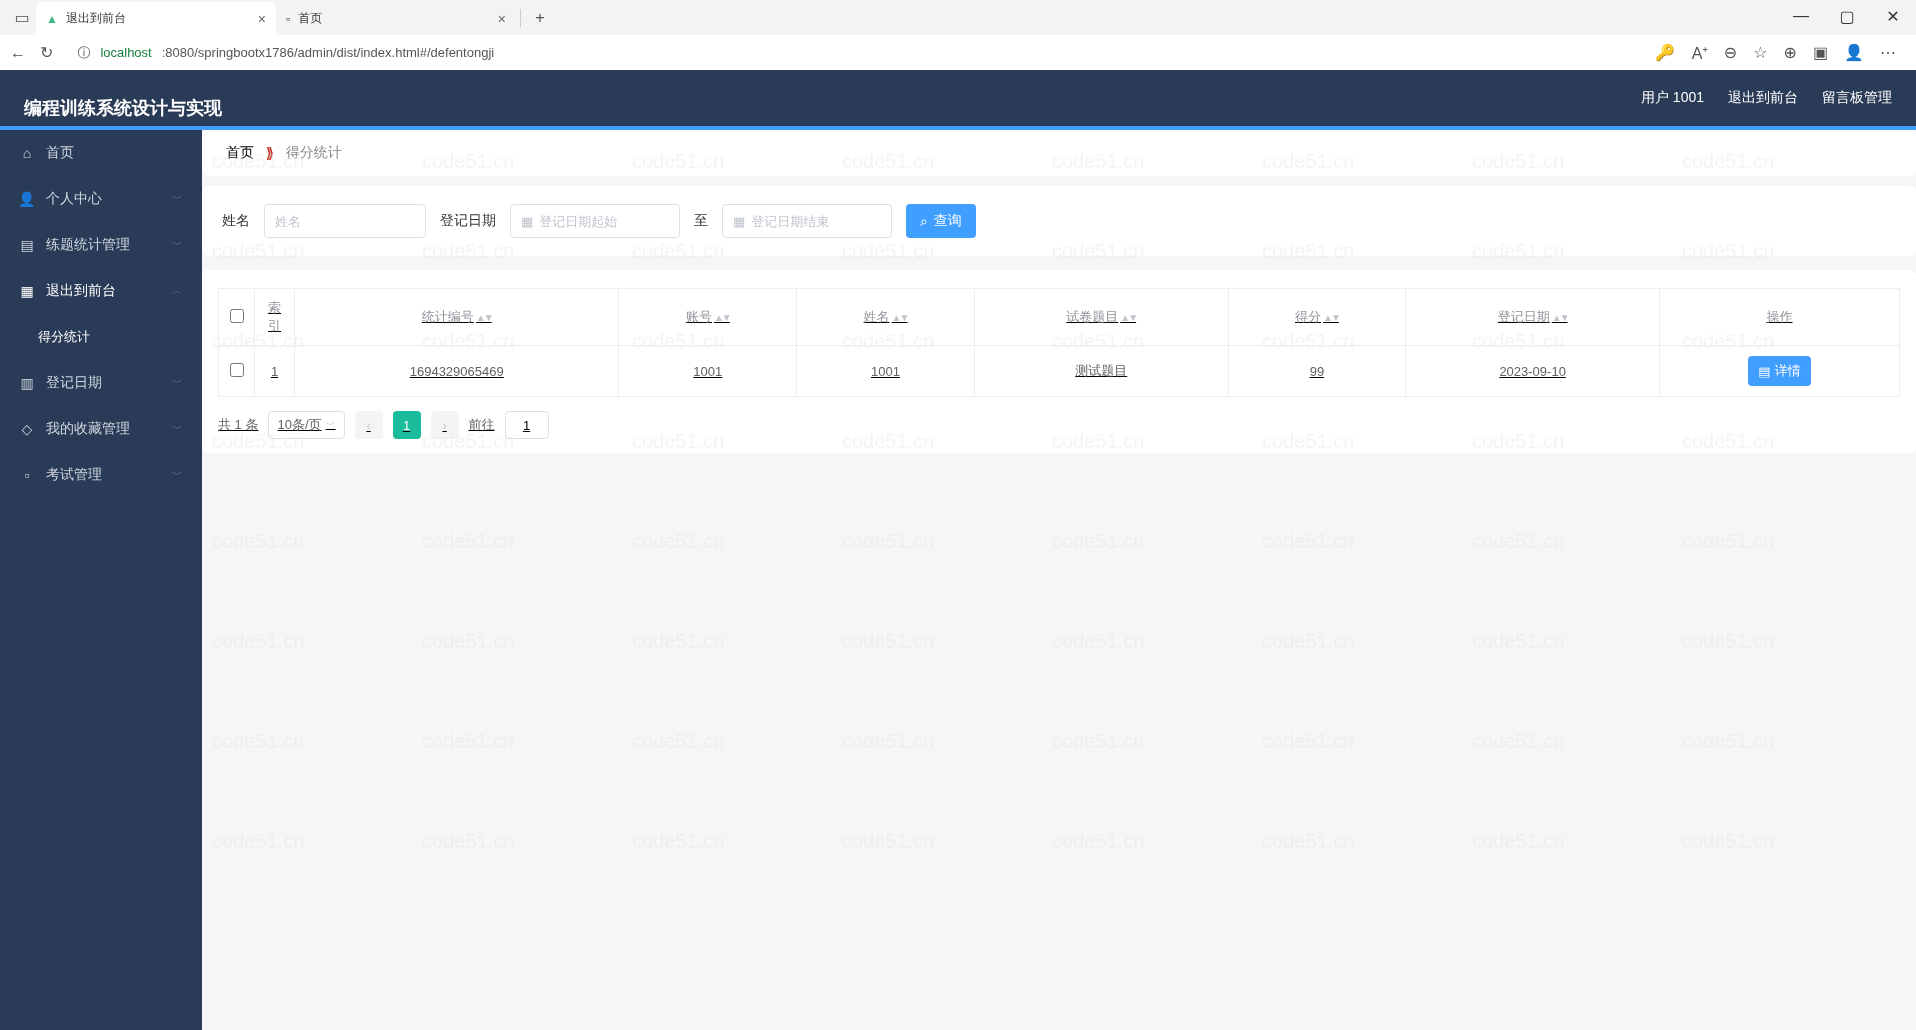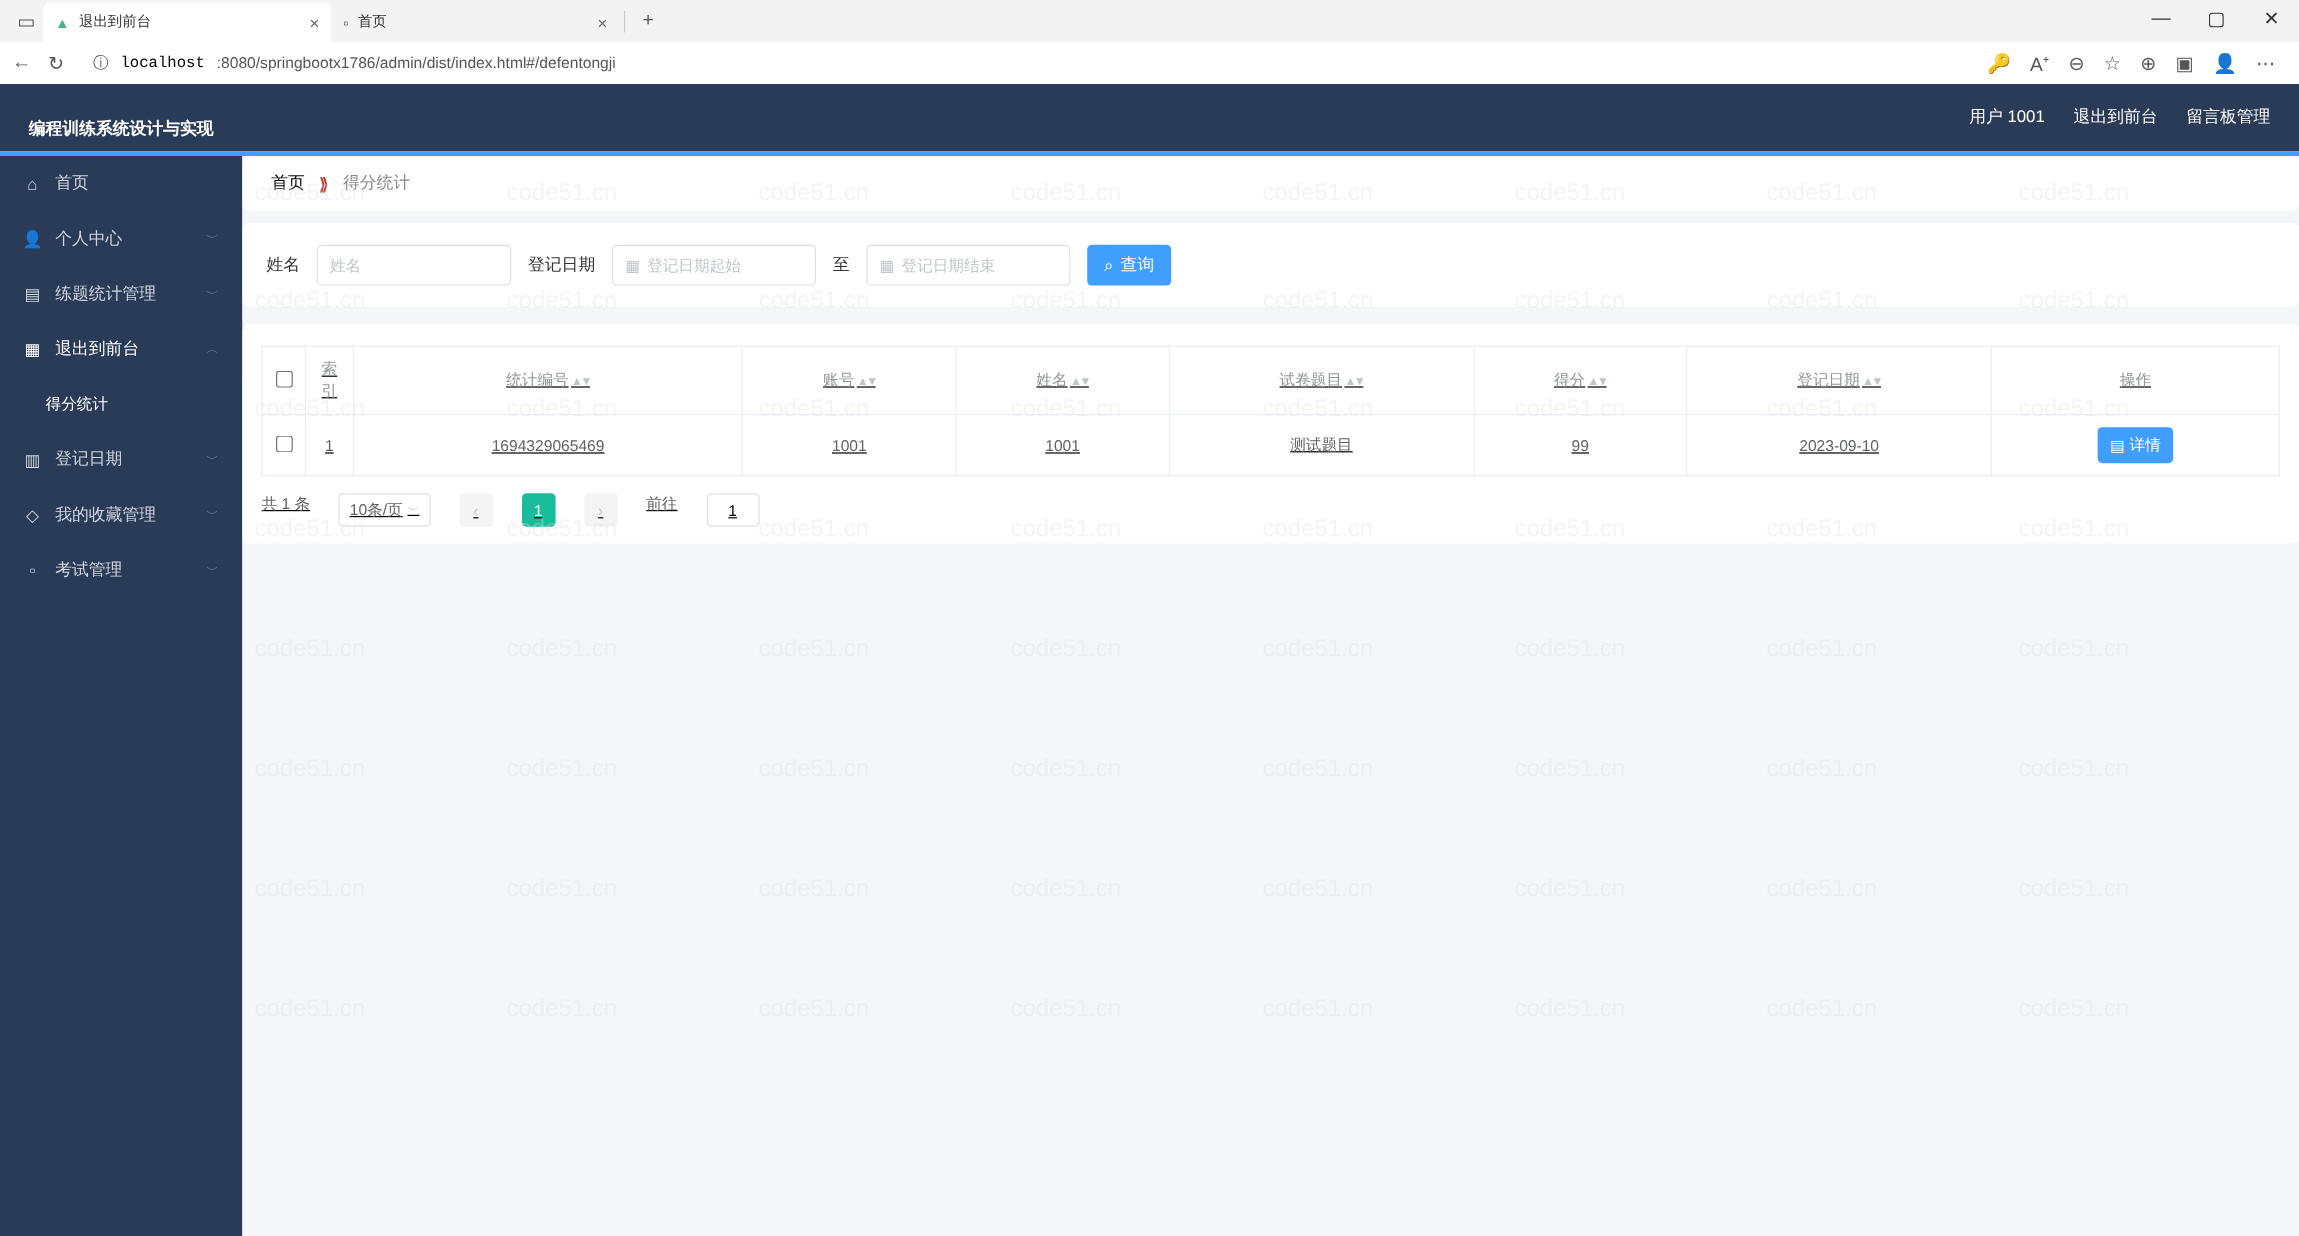--- a/index.html
+++ b/index.html
@@ -9,28 +9,28 @@
 .browser-chrome { height: 70px; background: #f3f3f3; border-bottom: 1px solid #d0d0d0; }
 .browser-tabs { height: 35px; display: flex; align-items: center; padding-left: 8px; gap: 0; }
 .browser-tab-btn { width: 28px; height: 28px; display: flex; align-items: center; justify-content: center; color: #555; cursor: pointer; }
 .tab { height: 33px; background: #fff; border-radius: 6px 6px 0 0; display: flex; align-items: center; padding: 0 10px; gap: 8px; min-width: 240px; font-size: 12px; color: #333; margin-top: 2px; }
 .tab.inactive { background: transparent; }
 .tab .tab-close { margin-left: auto; color: #666; font-size: 14px; cursor: pointer; }
 .tab-new { width: 30px; display: flex; align-items: center; justify-content: center; color: #555; font-size: 16px; cursor: pointer; }
 .browser-addr { height: 35px; display: flex; align-items: center; padding: 0 10px; gap: 14px; background: #fff; }
 .addr-icon { color: #555; cursor: pointer; }
 .addr-bar { flex: 1; display: flex; align-items: center; gap: 10px; font-size: 13px; color: #555; padding: 4px 10px; border-radius: 4px; }
-.addr-bar .host { color: #000000; font-family: Liberation Mono, monospace; }
+.addr-bar .host { color: #15803d; }
 .addr-right { display: flex; align-items: center; gap: 16px; padding-right: 10px; }
 .win-controls { position: absolute; top: 0; right: 0; display: flex; }
 .win-controls div { width: 46px; height: 32px; display: flex; align-items: center; justify-content: center; color: #333; cursor: pointer; }
 
 
 .app-header { height: 56px; background: #2a3b57; color: #fff; display: flex; align-items: center; padding: 0 24px; }
-.app-title { font-size: 14px; font-weight: 600; margin-top: 20px; }
+.app-title { font-size: 18px; font-weight: 600; margin-top: 20px; }
 .app-header-right { margin-left: auto; display: flex; align-items: center; gap: 24px; font-size: 14px; }
 .app-header-right span { cursor: pointer; }
 .blue-line { height: 4px; background: #409eff; }
 
 
 .app-body { display: flex; height: calc(1030px - 70px - 56px - 4px); }
 .sidebar { width: 202px; background: #2a3b57; color: #cfd6df; height: 100%; }
 .menu-item { display: flex; align-items: center; gap: 12px; padding: 14px 20px; font-size: 14px; cursor: pointer; position: relative; }
 .menu-item .arrow { margin-left: auto; color: #7a8699; font-size: 10px; }
 .menu-item.sub { padding-left: 38px; color: #fff; font-size: 13px; }
@@ -54,21 +54,21 @@
 .btn-primary { background: #409eff; color: #fff; }
 
 .table-card { background: #fff; padding: 18px 0 14px; border-radius: 6px; text-decoration: underline; }
 .table { width: calc(100% - 32px); margin: 0 16px; border-collapse: collapse; }
 .table th, .table td { border: 1px solid #ebeef5; padding: 10px 8px; font-size: 13px; text-align: center; color: #606266; }
 .table th { color: #909399; background: #fff; font-weight: 500; }
 .sort { color: #c0c4cc; font-size: 10px; margin-left: 2px; letter-spacing: -2px; }
 .btn-detail { background: #409eff; color: #fff; border-radius: 4px; padding: 6px 10px; display: inline-flex; align-items: center; gap: 4px; font-size: 13px; cursor: pointer; border: none; }
 input[type=checkbox] { width: 14px; height: 14px; }
 
-.pagination { display: flex; align-items: flex-start; gap: 24px; margin: 14px 16px 0; font-size: 13px; color: #606266; }
+.pagination { display: flex; align-items: center; gap: 10px; margin: 14px 16px 0; font-size: 13px; color: #606266; }
 .page-size { border: 1px solid #dcdfe6; border-radius: 4px; height: 28px; padding: 0 8px; display: flex; align-items: center; gap: 4px; cursor: pointer; }
 .page-btn { width: 28px; height: 28px; display: flex; align-items: center; justify-content: center; border-radius: 4px; cursor: pointer; background: #f4f4f5; color: #c0c4cc; }
 .page-btn.num { background: #1abc9c; color: #fff; }
 .goto-input { width: 44px; height: 28px; border: 1px solid #dcdfe6; border-radius: 4px; text-align: center; outline: none; font-size: 13px; }
 
 .watermark-overlay { position: absolute; inset: 0; pointer-events: none; }
 .watermark-text { position: absolute; color: #e0e0e0; font-size: 20px; opacity: 0.35; user-select: none; }
 .big-watermark { position: absolute; left: 530px; top: 398px; color: #e03020; font-size: 28px; font-weight: bold; }
 </style>
 </head>

